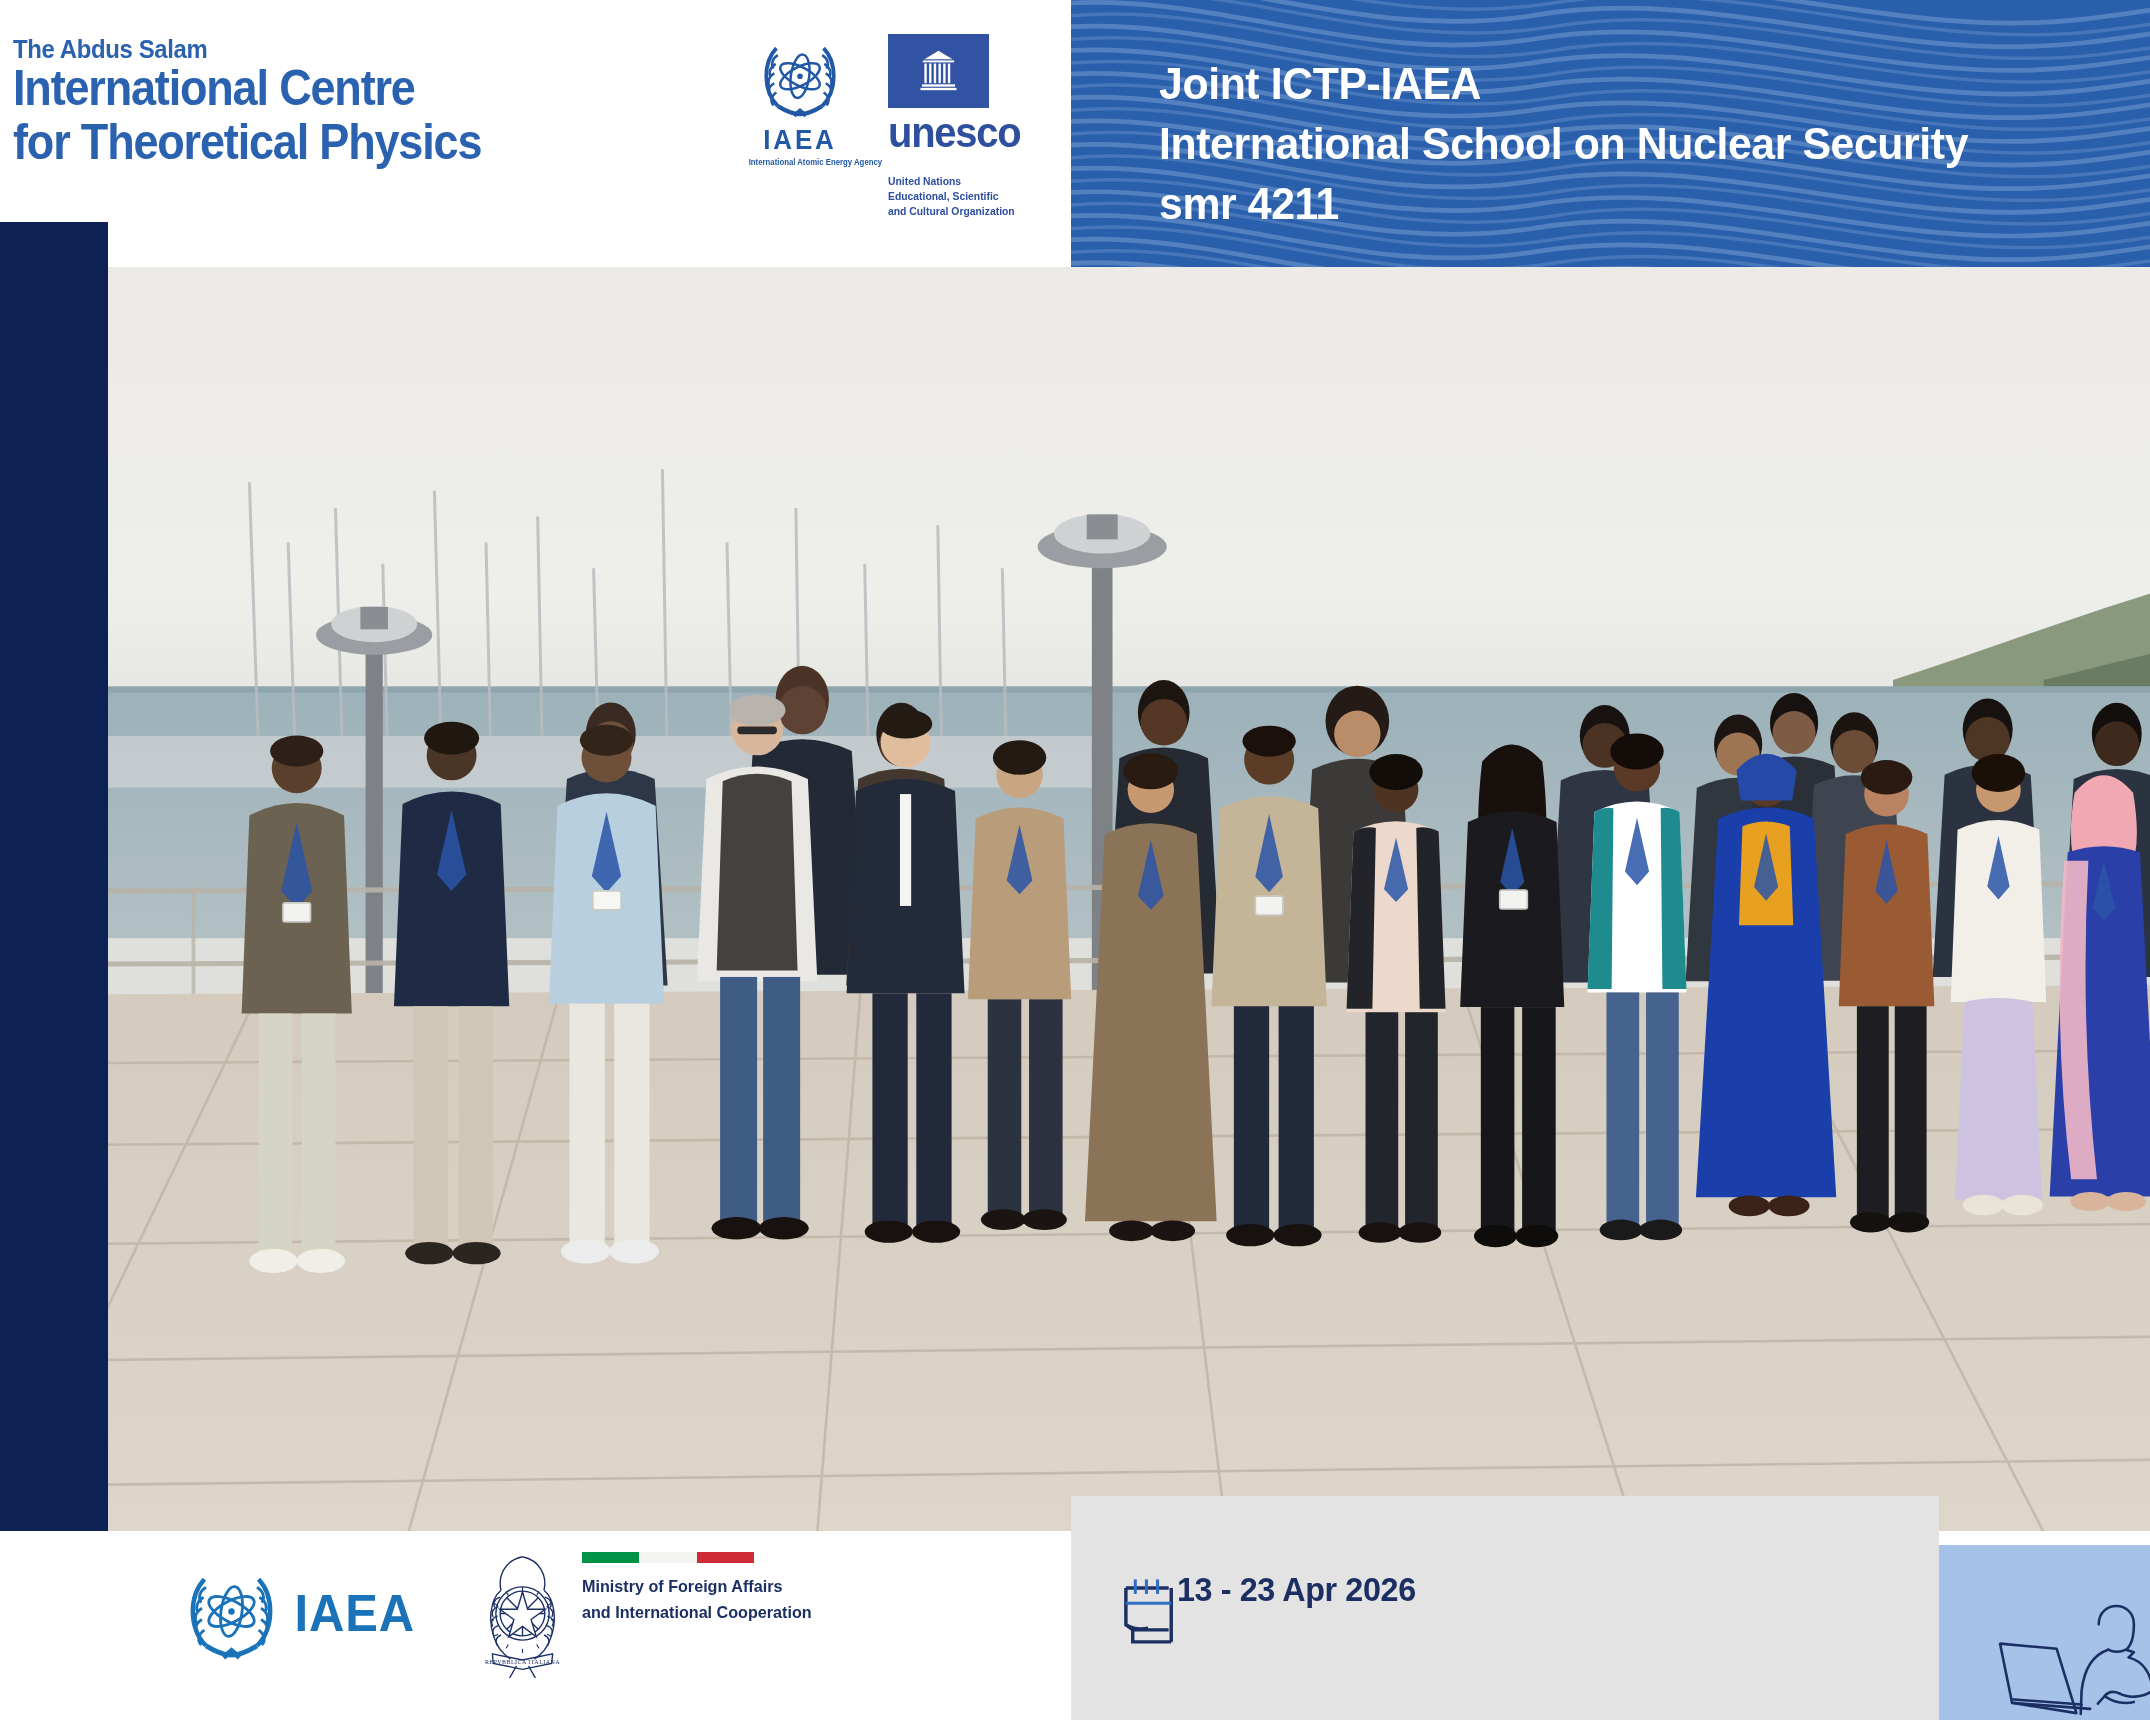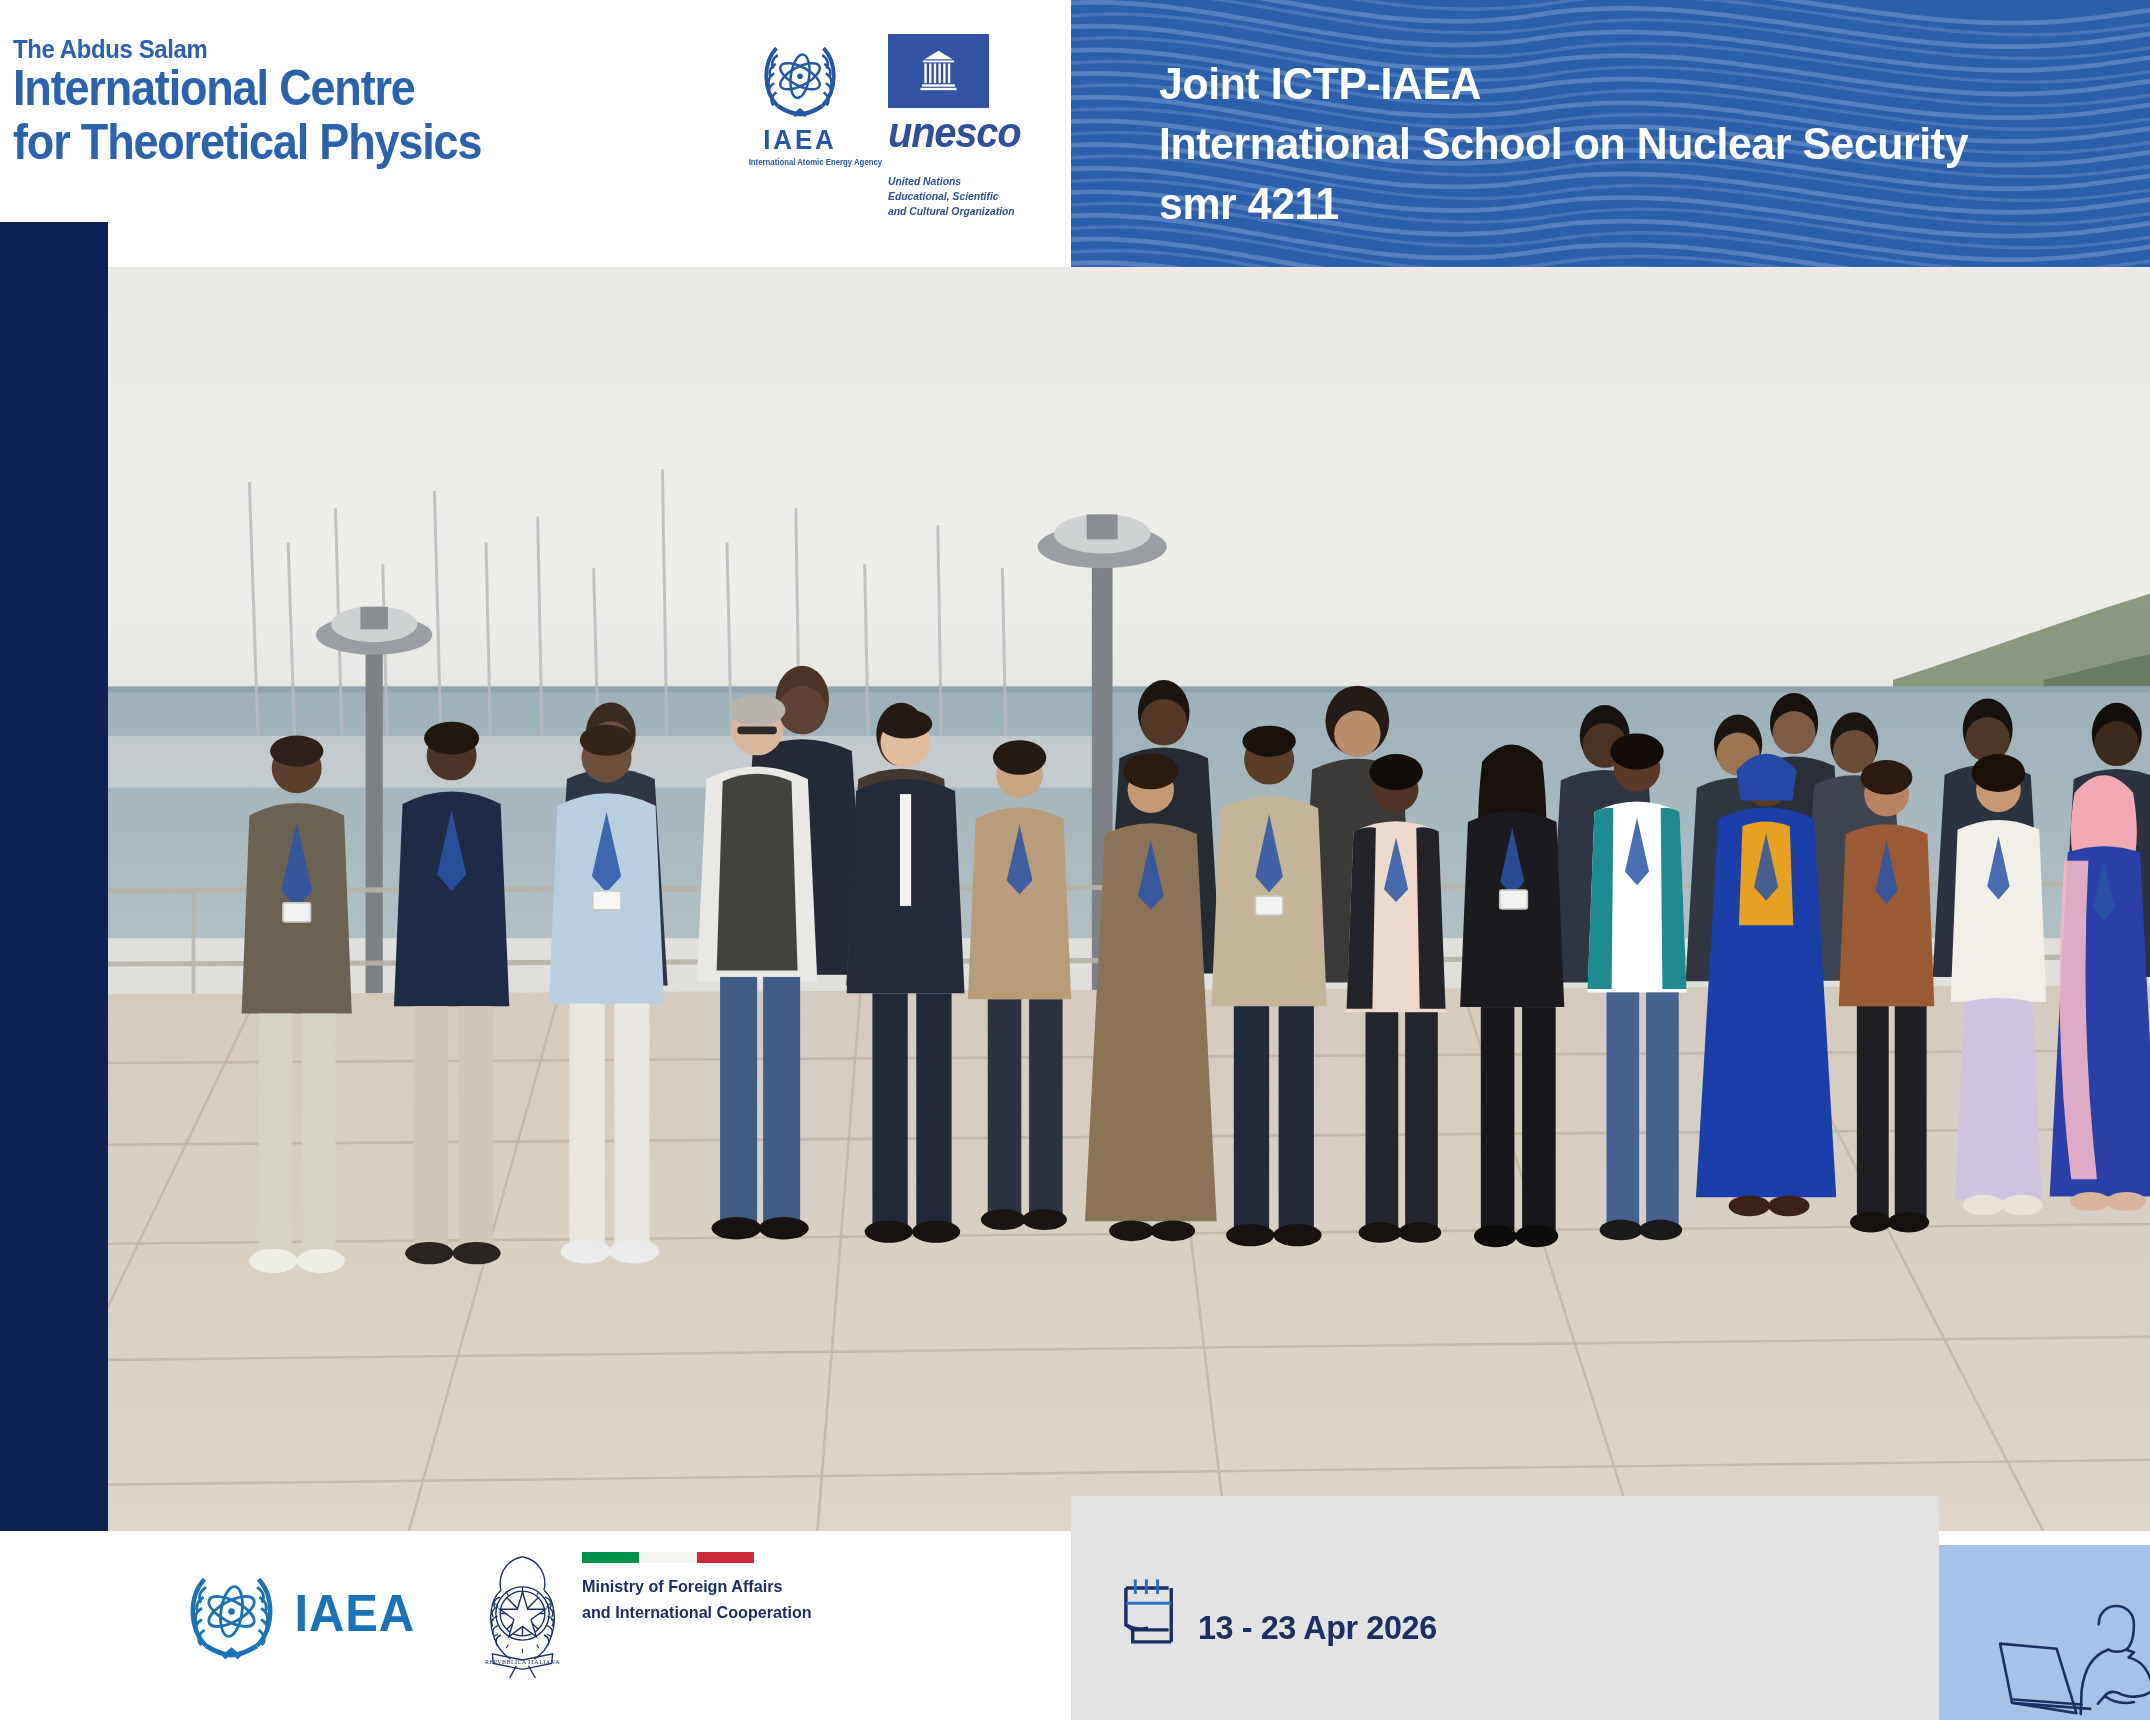--- a/index.html
+++ b/index.html
@@ -41,21 +41,21 @@
   }
   #iaea-logo-small { width:108px; text-align:center; }
   #iaea-name-small {
     color:#2259a6; font-size:27px; font-weight:bold; letter-spacing:3px;
     line-height:1; margin-top:4.3px; transform:scaleX(0.96);
   }
   #iaea-sub-small {
     color:#2259a6; font-size:8.2px; font-weight:bold; line-height:1.1;
     margin-top:3.4px; white-space:nowrap; transform:scaleX(0.95);
   }
-  #unesco-logo-block { width:142px;font-style:italic; }
+  #unesco-logo-block { width:142px; }
   #unesco-flag {
     width:101px; height:74px; background:#3253a4;
     display:flex; align-items:center; justify-content:center;
   }
   #unesco-word {
     color:#2d4f9e; font-size:42px; font-weight:bold; line-height:0.95;
     letter-spacing:-1.3px; margin-top:5.2px; transform:scaleX(0.95);
     transform-origin:left center;
   }
   .unesco-sub {
@@ -116,21 +116,21 @@
     color:#1c2f63; font-size:17px; font-weight:bold; line-height:1.55;
     white-space:nowrap; transform:scaleX(0.95); transform-origin:left center;
   }
 
   
   #info-bar {
     position:absolute; left:1071px; top:1496px;
     width:868px; height:225px; background:#e3e3e3;
     display:flex; align-items:center; padding-left:47px; gap:34px;
   }
-  .info-item { display:flex; align-items:flex-end; gap:24px; }
+  .info-item { display:flex; align-items:flex-start; gap:3px; }
   .info-text {
     color:#1c2f63; font-size:34px; font-weight:bold; white-space:nowrap;
     letter-spacing:-0.4px; transform:scaleX(0.95); transform-origin:left center;
   }
 
   
   #illustration-panel {
     position:absolute; left:1939px; top:1545px;
     width:642px; height:175px; background:#a6c2e8; overflow:hidden;
   }

